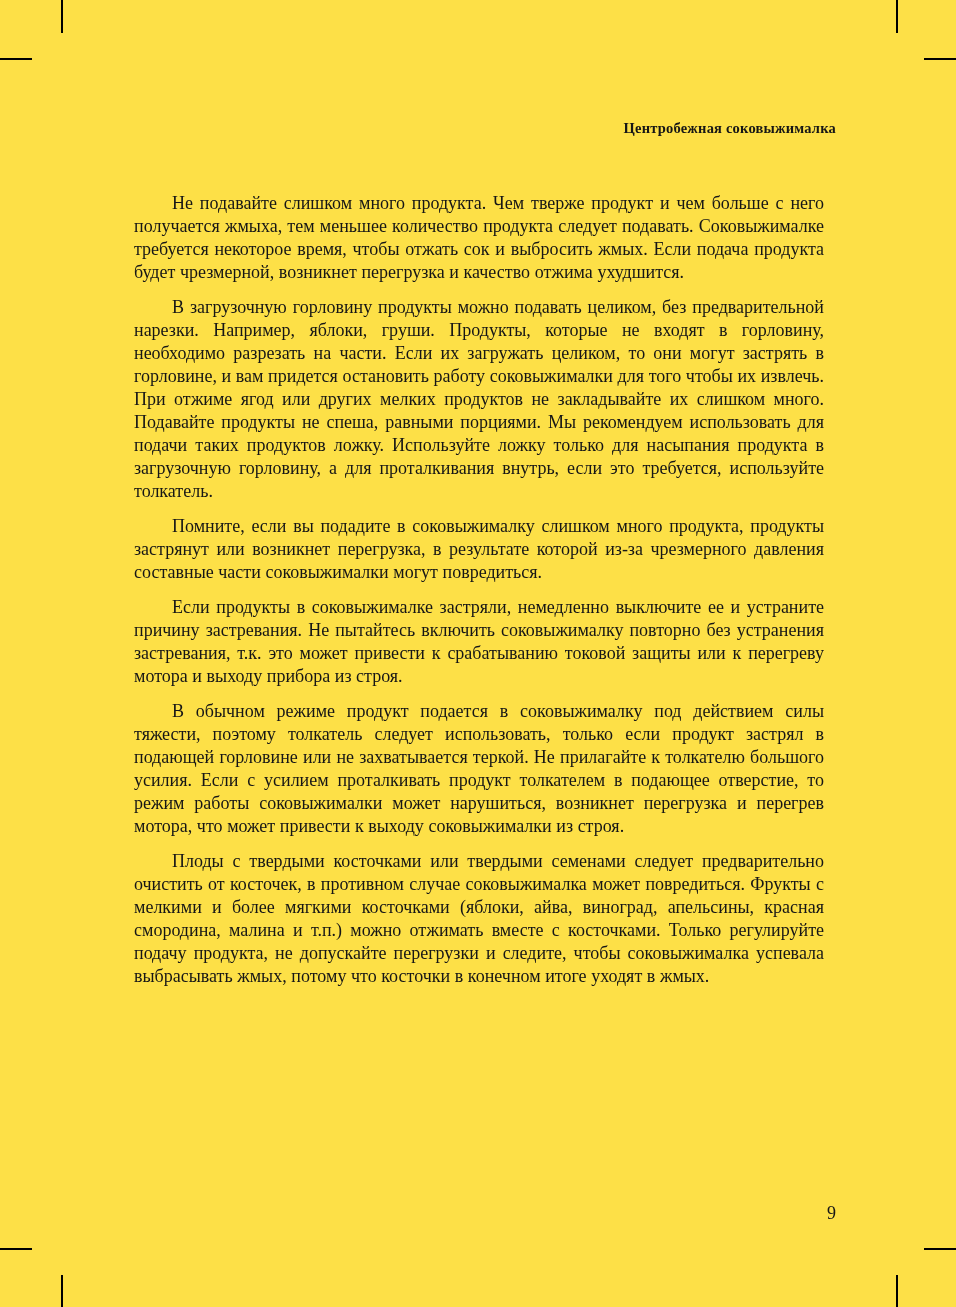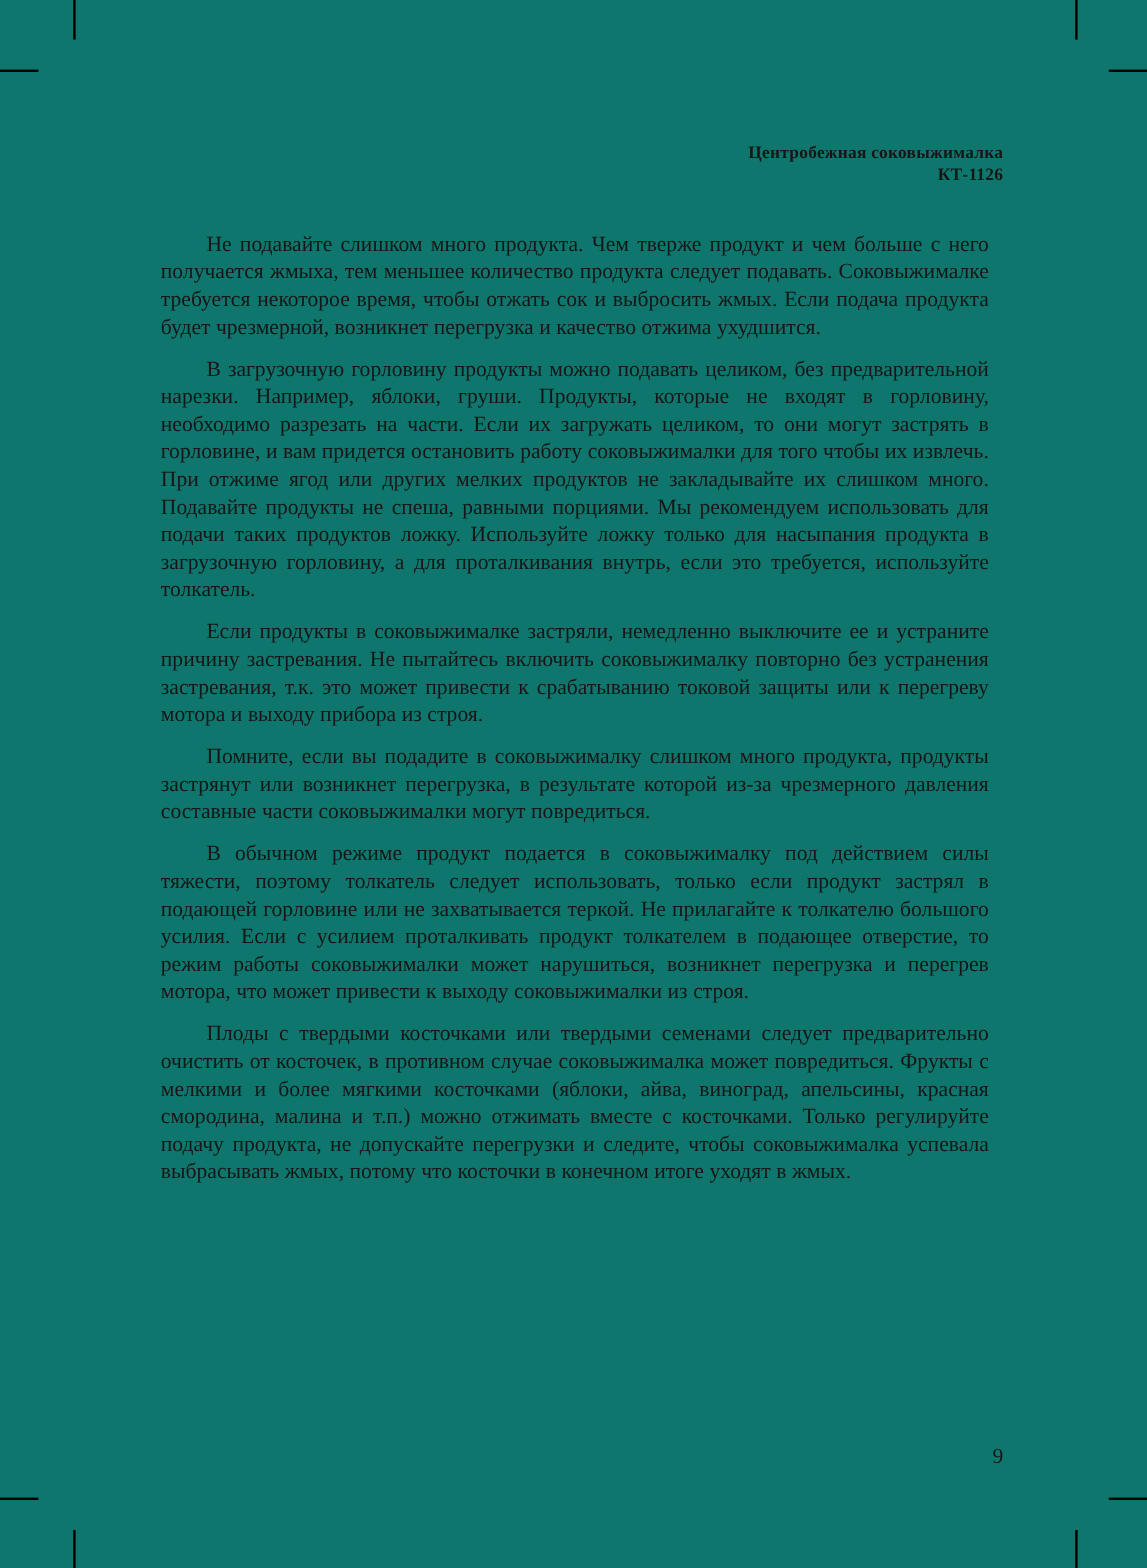--- a/index.html
+++ b/index.html
@@ -9,21 +9,21 @@
   }
   body {
     font-family: "Liberation Serif", "DejaVu Serif", serif;
     color: #161616;
   }
   #page {
     position: relative;
     width: 956px;
     height: 1307px;
     overflow: hidden;
-    background: #0f766e;
+    background: #fde047;
   }
 
   
   .crop {
     position: absolute;
     background: #000000;
   }
   .crop-v { width: 2px; height: 33px; }
   .crop-h { height: 2px; width: 32px; }
 
@@ -88,28 +88,27 @@
   <div class="crop crop-h cm-tl-h"></div>
   <div class="crop crop-v cm-tr-v"></div>
   <div class="crop crop-h cm-tr-h"></div>
   <div class="crop crop-v cm-bl-v"></div>
   <div class="crop crop-h cm-bl-h"></div>
   <div class="crop crop-v cm-br-v"></div>
   <div class="crop crop-h cm-br-h"></div>
 
   <div class="running-head">
     <span>Центробежная соковыжималка</span>
-    <span class="line2">КТ-1126</span>
   </div>
 
   <div class="text-block">
     <p class="para">Не подавайте слишком много продукта. Чем тверже продукт и чем больше с него получается жмыха, тем меньшее количество продукта следует подавать. Соковыжималке требуется некоторое время, чтобы отжать сок и выбросить жмых. Если подача продукта будет чрезмерной, возникнет перегрузка и качество отжима ухудшится.</p>
     <p class="para">В загрузочную горловину продукты можно подавать целиком, без предварительной нарезки. Например, яблоки, груши. Продукты, которые не входят в горловину, необходимо разрезать на части. Если их загружать целиком, то они могут застрять в горловине, и вам придется остановить работу соковыжималки для того чтобы их извлечь. При отжиме ягод или других мелких продуктов не закладывайте их слишком много. Подавайте продукты не спеша, равными порциями. Мы рекомендуем использовать для подачи таких продуктов ложку. Используйте ложку только для насыпания продукта в загрузочную горловину, а для проталкивания внутрь, если это требуется, используйте толкатель.</p>
+    <p class="para">Помните, если вы подадите в соковыжималку слишком много продукта, продукты застрянут или возникнет перегрузка, в результате которой из-за чрезмерного давления составные части соковыжималки могут повредиться.</p>
     <p class="para">Если продукты в соковыжималке застряли, немедленно выключите ее и устраните причину застревания. Не пытайтесь включить соковыжималку повторно без устранения застревания, т.к. это может привести к срабатыванию токовой защиты или к перегреву мотора и выходу прибора из строя.</p>
-    <p class="para">Помните, если вы подадите в соковыжималку слишком много продукта, продукты застрянут или возникнет перегрузка, в результате которой из-за чрезмерного давления составные части соковыжималки могут повредиться.</p>
     <p class="para">В обычном режиме продукт подается в соковыжималку под действием силы тяжести, поэтому толкатель следует использовать, только если продукт застрял в подающей горловине или не захватывается теркой. Не прилагайте к толкателю большого усилия. Если с усилием проталкивать продукт толкателем в подающее отверстие, то режим работы соковыжималки может нарушиться, возникнет перегрузка и перегрев мотора, что может привести к выходу соковыжималки из строя.</p>
     <p class="para">Плоды с твердыми косточками или твердыми семенами следует предварительно очистить от косточек, в противном случае соковыжималка может повредиться. Фрукты с мелкими и более мягкими косточками (яблоки, айва, виноград, апельсины, красная смородина, малина и т.п.) можно отжимать вместе с косточками. Только регулируйте подачу продукта, не допускайте перегрузки и следите, чтобы соковыжималка успевала выбрасывать жмых, потому что косточки в конечном итоге уходят в жмых.</p>
 
   </div>
 
   <div class="folio">9</div>
 
 </div>
 
 </body></html>

